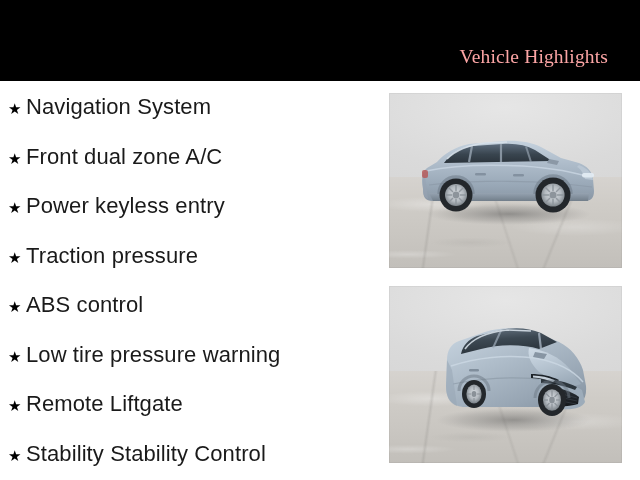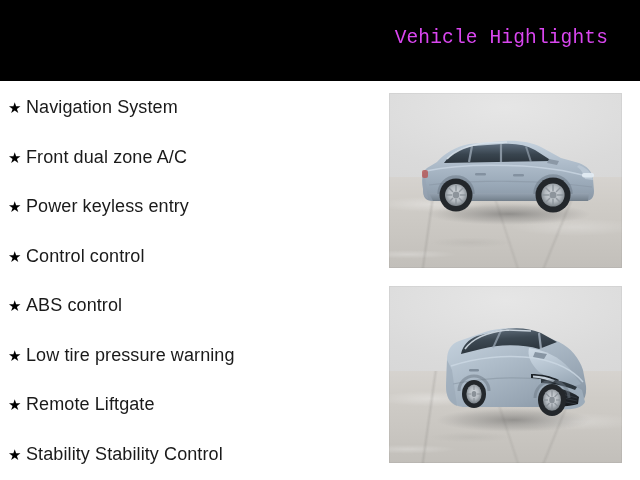--- a/index.html
+++ b/index.html
@@ -29,23 +29,23 @@
     left: 0;
     top: 0;
     width: 640px;
     height: 81px;
     background: #000000;
     box-sizing: border-box;
   }
   .header-title {
     position: absolute;
     right: 32px;
-    top: 25px;
-    color: #d946ef;
-    font-family: Liberation Mono, monospace;
+    top: 44px;
+    color: #fca5a5;
+    font-family: Liberation Serif, serif;
     font-size: 19.5px;
     font-weight: 400;
     letter-spacing: 0.15px;
     white-space: nowrap;
     line-height: 26px;
   }
 
   
   .features {
     position: absolute;
@@ -79,21 +79,21 @@
     width: 18px;
     flex: 0 0 18px;
     color: #000000;
     font-size: 15px;
     line-height: 24px;
     text-align: left;
   }
   .feature-label {
     color: #1a1a1a;
     font-family: "Liberation Sans", sans-serif;
-    font-size: 18px;
+    font-size: 22px;
     font-weight: 400;
     line-height: 24px;
     letter-spacing: 0.1px;
   }
 
   
   .photo {
     position: absolute;
     left: 389px;
     width: 233px;
@@ -193,21 +193,21 @@
       <span class="feature-label">Front dual zone A/C</span>
     </li>
 
     <li class="feature-item">
       <span class="bullet-star">★</span>
       <span class="feature-label">Power keyless entry</span>
     </li>
 
     <li class="feature-item">
       <span class="bullet-star">★</span>
-      <span class="feature-label">Control control</span>
+      <span class="feature-label">Traction pressure</span>
     </li>
 
     <li class="feature-item">
       <span class="bullet-star">★</span>
       <span class="feature-label">ABS control</span>
     </li>
 
     <li class="feature-item">
       <span class="bullet-star">★</span>
       <span class="feature-label">Low tire pressure warning</span>

